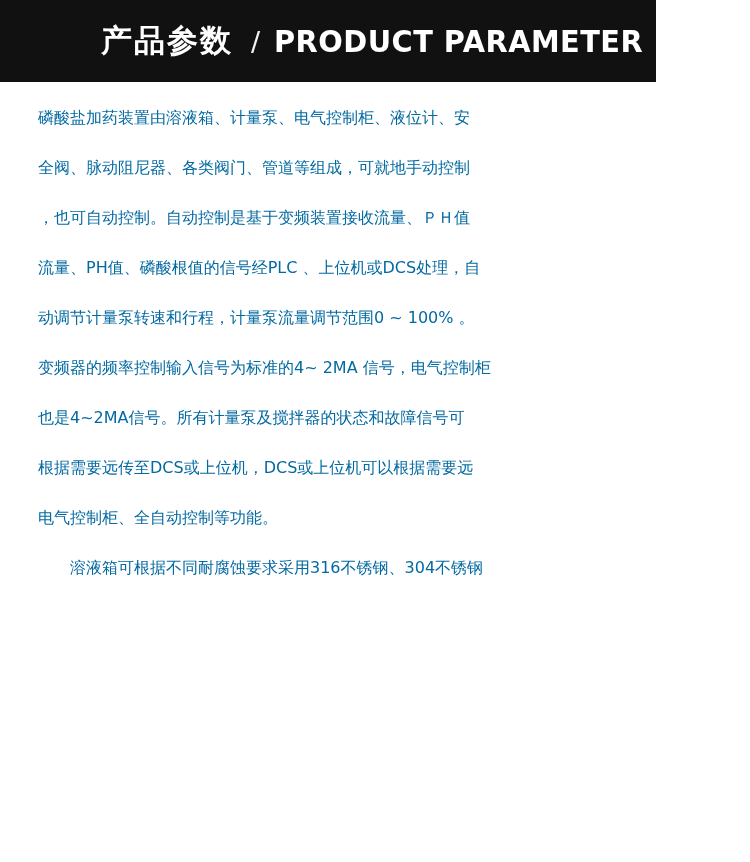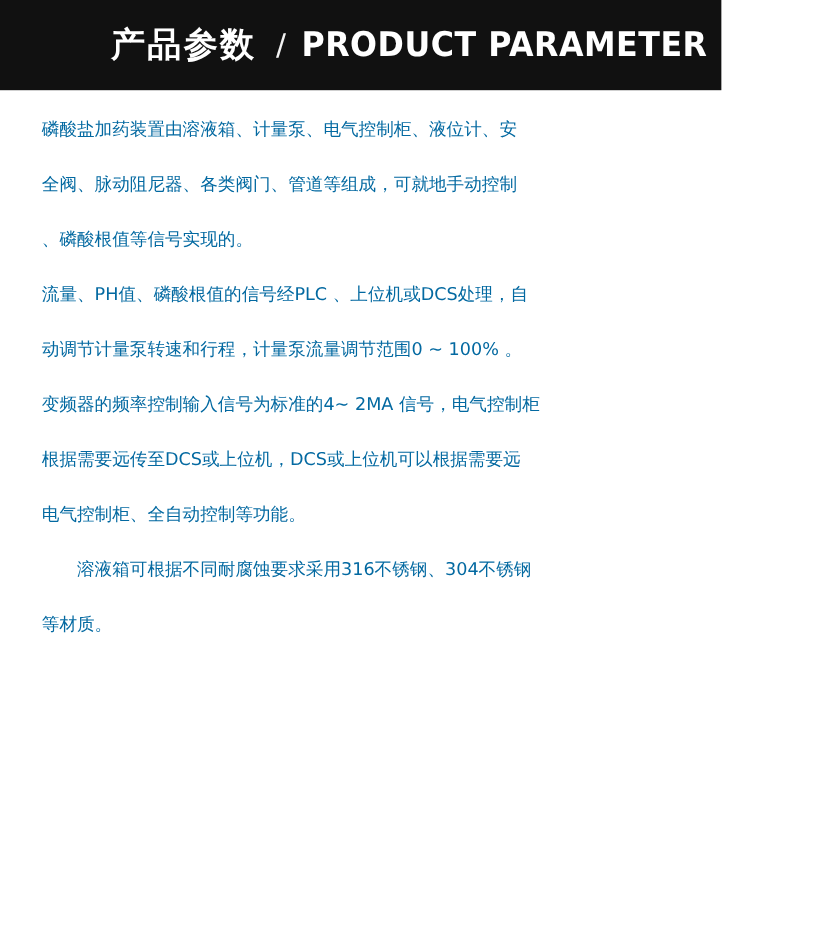--- a/index.html
+++ b/index.html
@@ -65,23 +65,23 @@
     <div class="banner-inner">
       <span class="title-zh">产品参数</span>
       <span class="sep">/</span>
       <span class="title-en">PRODUCT PARAMETER</span>
     </div>
   </div>
 
   <div class="content">
     <div class="line">磷酸盐加药装置由溶液箱、计量泵、电气控制柜、液位计、安</div>
     <div class="line">全阀、脉动阻尼器、各类阀门、管道等组成，可就地手动控制</div>
-    <div class="line">、磷酸根值等信号实现的。</div>
+    <div class="line">，也可自动控制。自动控制是基于变频装置接收流量、ＰＨ值</div>
     <div class="line">流量、PH值、磷酸根值的信号经PLC 、上位机或DCS处理，自</div>
     <div class="line">动调节计量泵转速和行程，计量泵流量调节范围0 ~ 100% 。</div>
     <div class="line">变频器的频率控制输入信号为标准的4~ 2MA 信号，电气控制柜</div>
+    <div class="line">也是4~2MA信号。所有计量泵及搅拌器的状态和故障信号可</div>
     <div class="line">根据需要远传至DCS或上位机，DCS或上位机可以根据需要远</div>
     <div class="line">电气控制柜、全自动控制等功能。</div>
     <div class="line">　　溶液箱可根据不同耐腐蚀要求采用316不锈钢、304不锈钢</div>
-    <div class="line">等材质。</div>
   </div>
 
 </div>
 
 </body></html>

